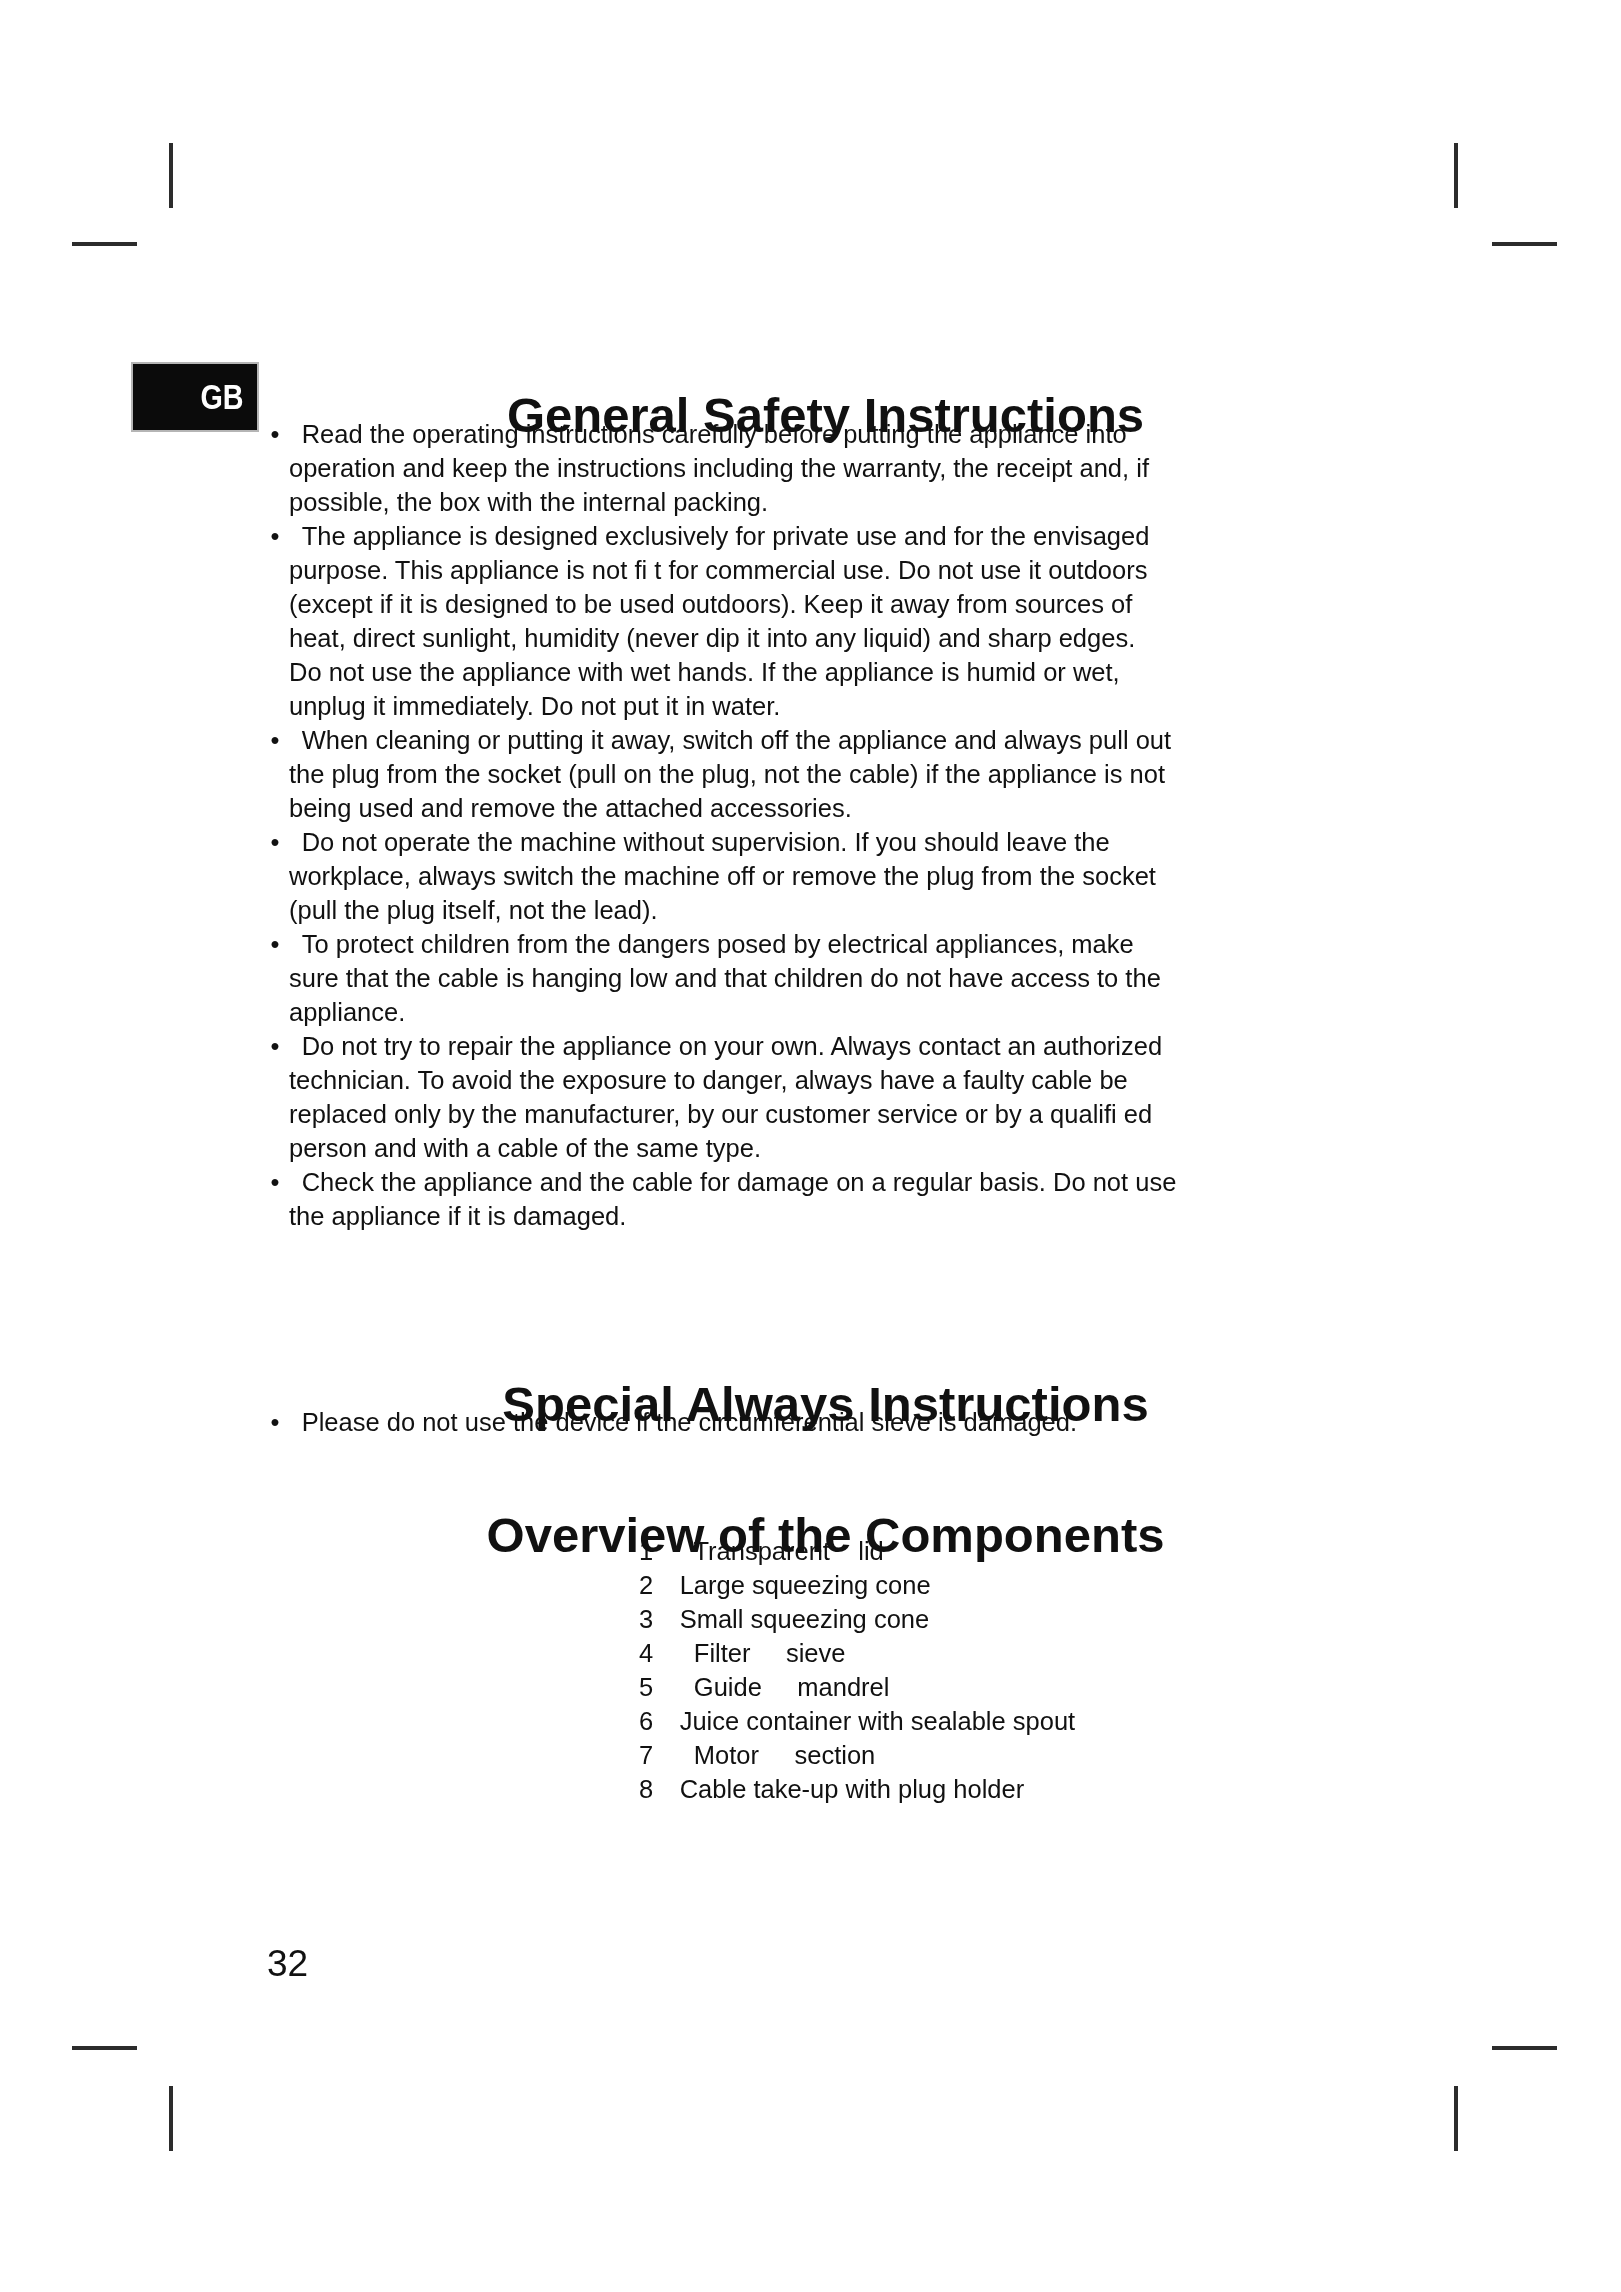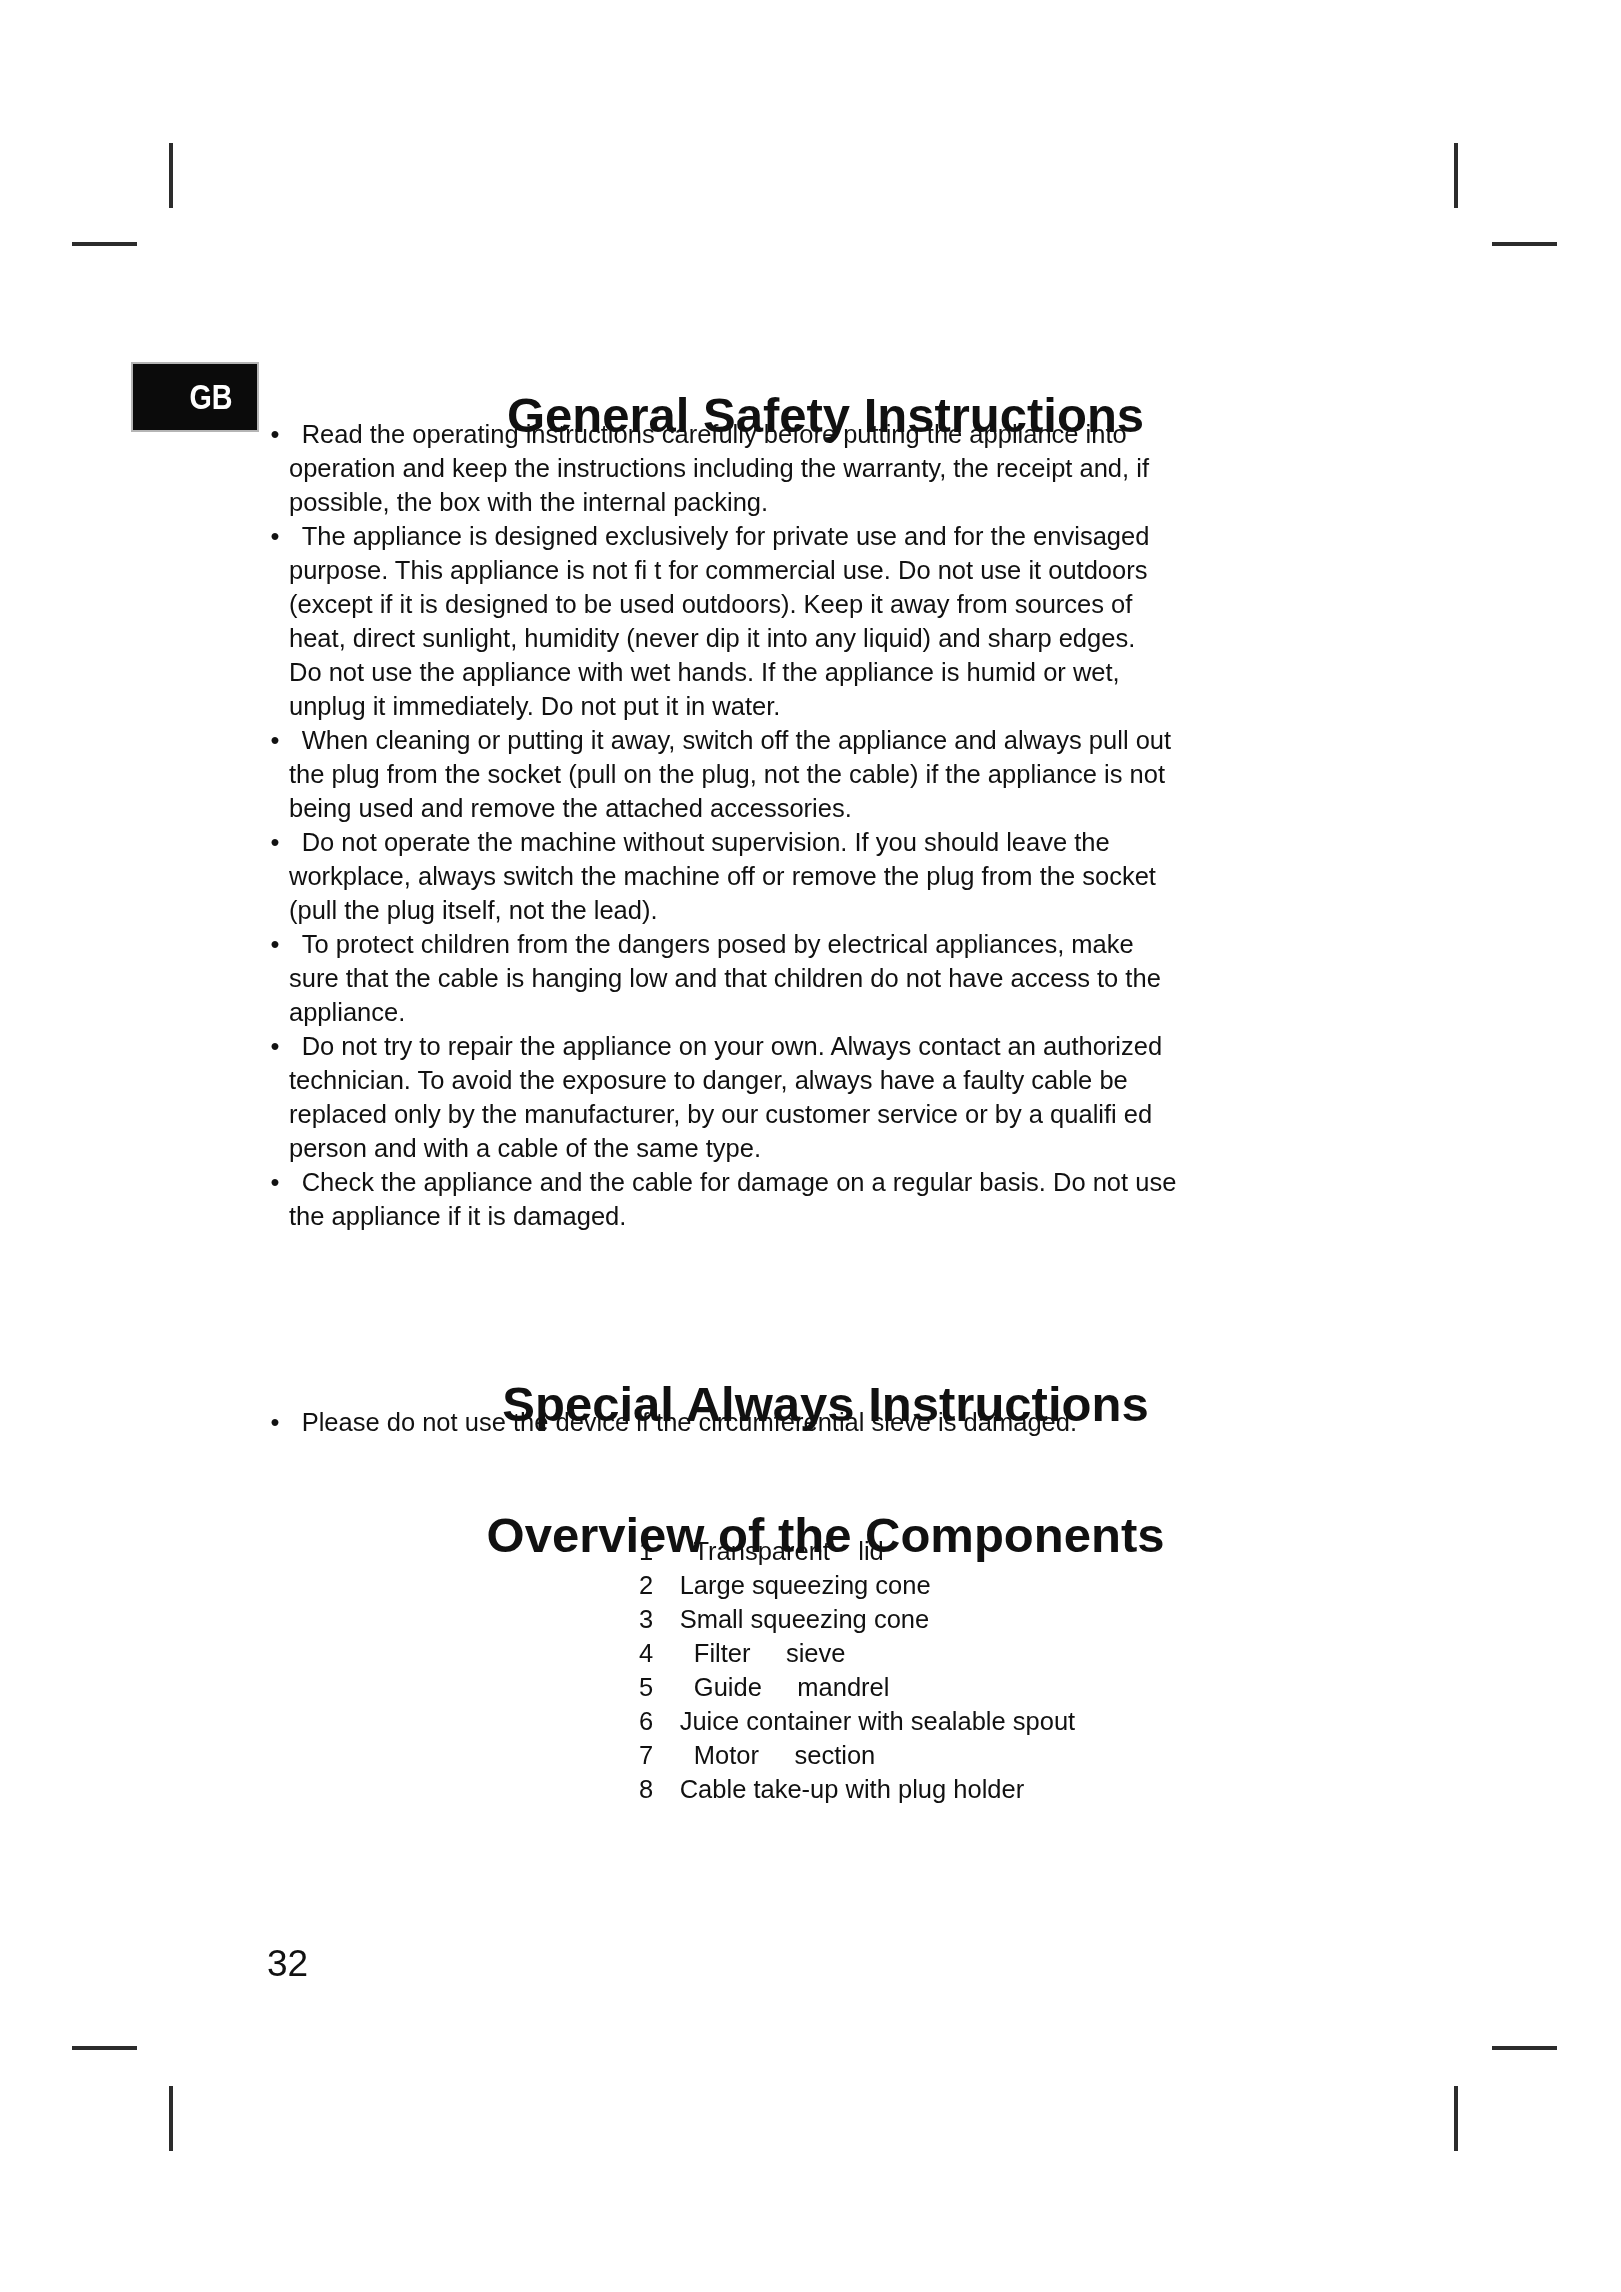--- a/index.html
+++ b/index.html
@@ -31,21 +31,21 @@
   .lang-badge {
     position: absolute;
     left: 131px; top: 362px;
     width: 128px; height: 70px;
     box-sizing: border-box;
     background: #0b0b0b;
     border: 2.9px solid #b5b5b5;
     display: flex;
     align-items: center;
     justify-content: flex-end;
-    padding-right: 25px;
+    padding-right: 14px;
   }
   .lang-badge span {
     color: #ffffff;
     font-weight: bold;
     font-size: 35px;
     letter-spacing: 0px;
     display: inline-block;
     transform: scaleX(0.82);
     transform-origin: right center;
   }

